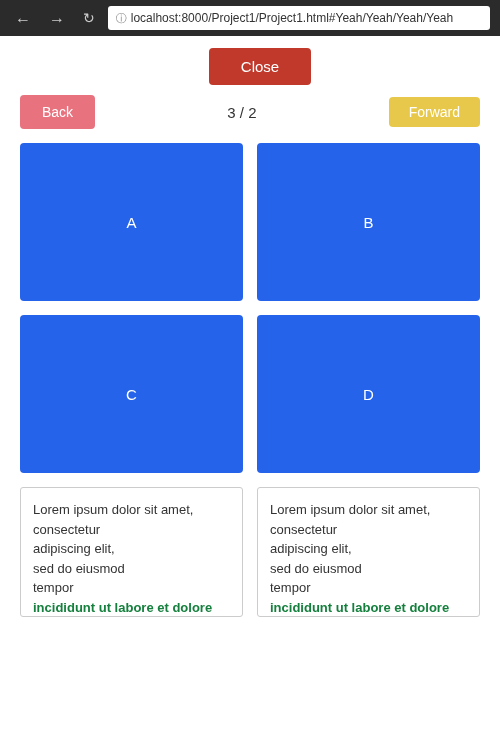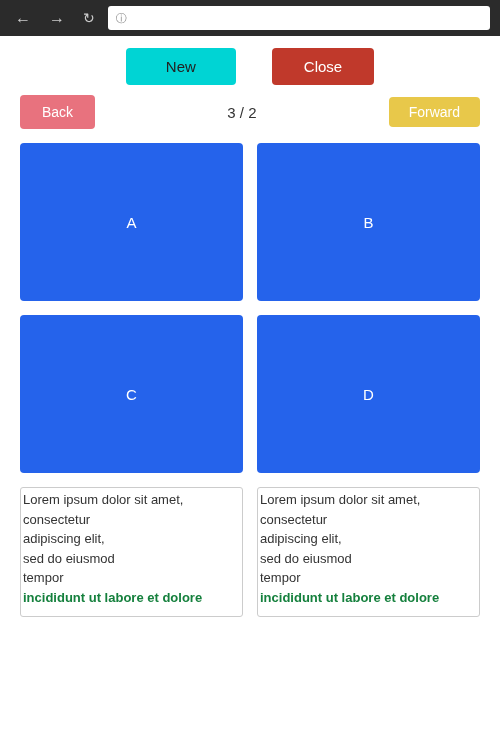--- a/index.html
+++ b/index.html
@@ -160,21 +160,21 @@
     .textareas-grid {
       display: grid;
       grid-template-columns: 1fr 1fr;
       gap: 14px;
     }
 
     .text-box {
       border: 1px solid #ccc;
       border-radius: 3px;
       height: 130px;
-      padding: 2px;
+      padding: 12px;
       overflow-y: scroll;
       font-size: 13px;
       color: #333;
       line-height: 1.5;
       position: relative;
     }
 
     .text-box .highlight {
       color: #15803d;
       font-weight: bold;
@@ -194,27 +194,27 @@
   </style>
 </head>
 <body>
 
 <div class="browser-chrome">
   <button class="nav-btn">←</button>
   <button class="nav-btn">→</button>
   <button class="reload-btn">↻</button>
   <div class="address-bar">
     <span class="lock-icon">ⓘ</span>
+    <span class="address-text">localhost:8000/Project1/Project1.html#Yeah/Yeah/Yeah/Yeah</span>
   </div>
 </div>
 
 <div class="page-content">
 
   <div class="top-buttons">
-    <button class="btn-new">New</button>
     <button class="btn-close">Close</button>
   </div>
 
   <div class="nav-row">
     <button class="btn-back">Back</button>
     <span class="page-indicator">3 / 2</span>
     <button class="btn-forward">Forward</button>
   </div>
 
   <div class="cards-grid">

